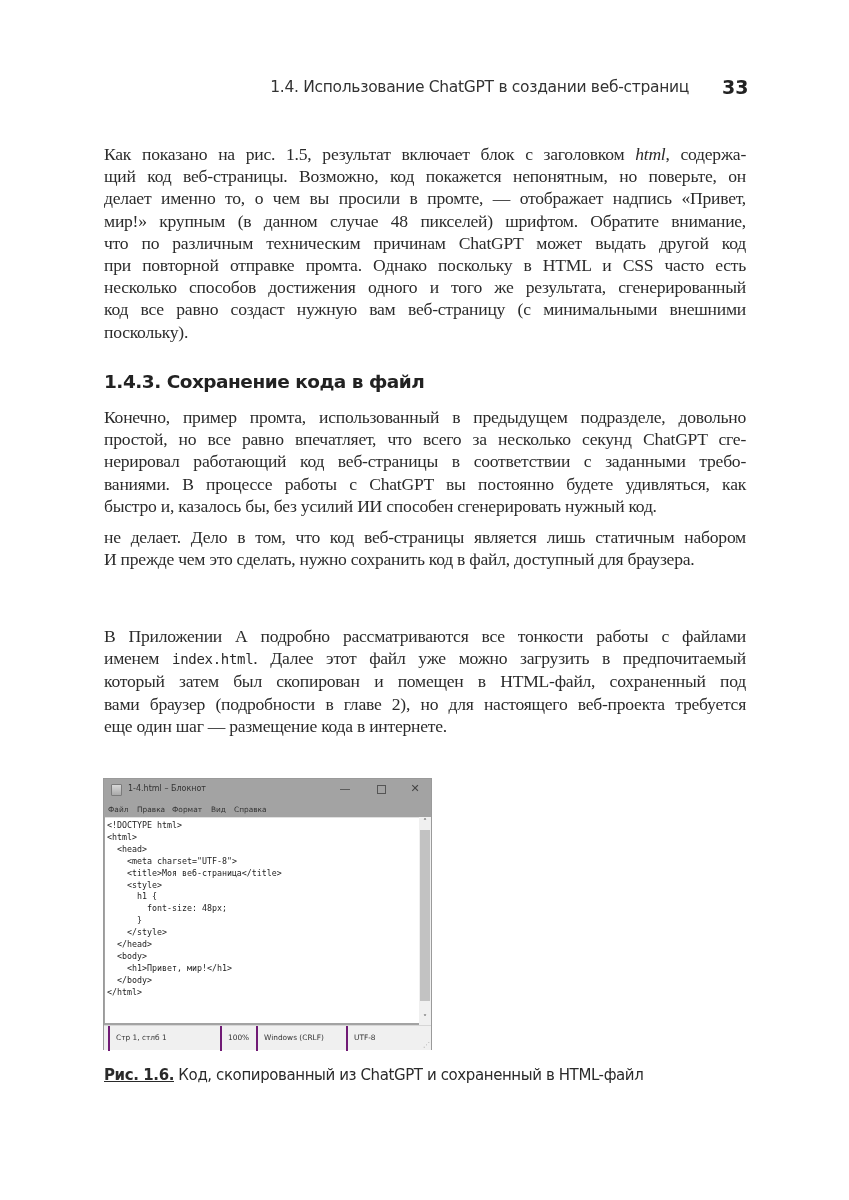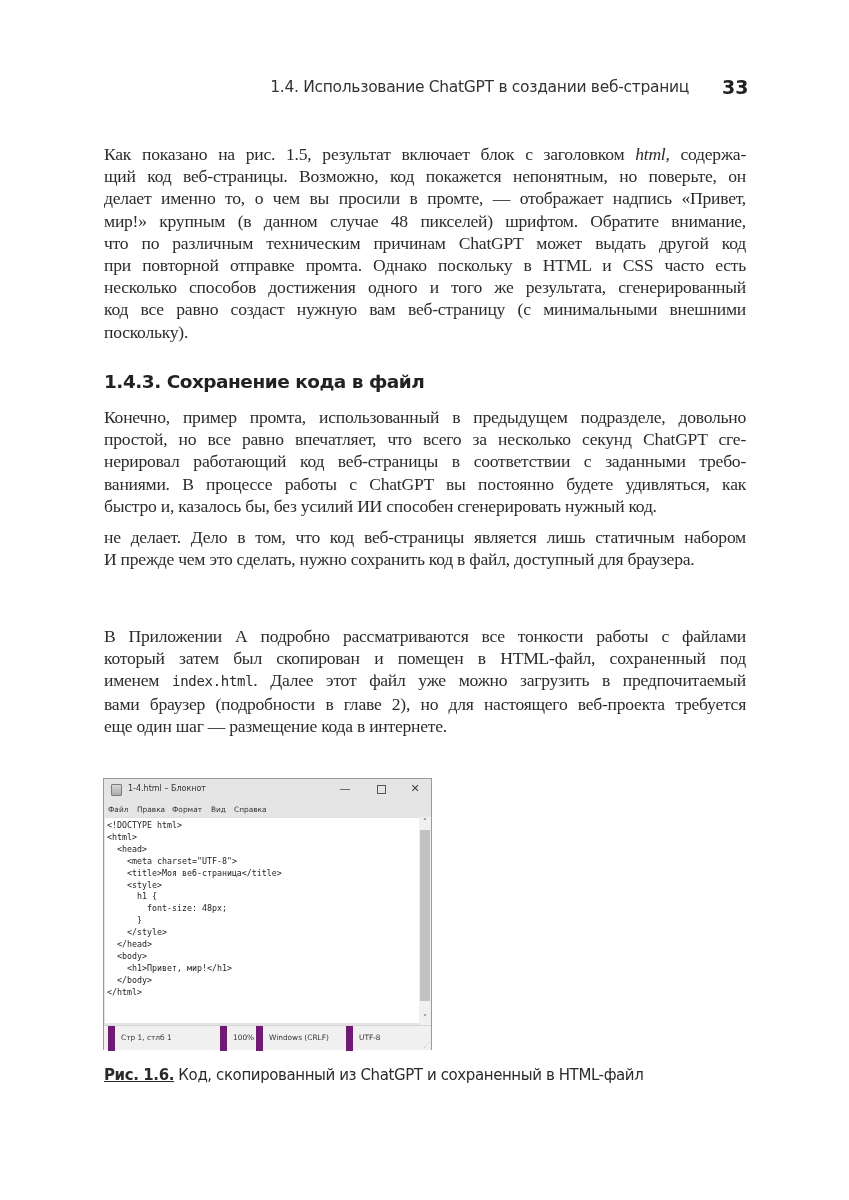--- a/index.html
+++ b/index.html
@@ -32,21 +32,21 @@
 
   .section-heading {
     position: absolute; left: 104px; top: 371px;
     font-family: "DejaVu Sans", sans-serif; font-weight: bold; font-size: 18.5px; color: #222;
     letter-spacing: -0.5px;
   }
 
   
   .notepad {
     position: absolute; left: 103px; top: 778px; width: 329px; height: 272px;
-    border: 1px solid #9a9a9a; background: #e5e5e5;
+    border: 1px solid #9a9a9a; background: #a3a3a3;
     font-family: "DejaVu Sans", sans-serif;
   }
   .np-titlebar { position: absolute; left: 0; top: 0; width: 100%; height: 22px; }
   .np-app-icon {
     position: absolute; left: 7px; top: 5px; width: 11px; height: 12px;
     border: 1px solid #7a7a7a; background: linear-gradient(#d8d8d8, #a9a9a9); border-radius: 1px;
   }
   .np-title { position: absolute; left: 24px; top: 5px; font-size: 8px; color: #333; }
   .np-ctrl { position: absolute; top: 2px; width: 20px; height: 16px; font-size: 11px; color: #444; text-align: center; line-height: 16px; }
   .np-min { left: 231px; }
@@ -66,21 +66,21 @@
   }
   .np-scroll { position: absolute; left: 315px; top: 38px; width: 12px; height: 208px; background: #f0f0f0; }
   .np-scroll-up, .np-scroll-down { position: absolute; left: 0; width: 12px; height: 12px; font-size: 8px; text-align: center; line-height: 12px; color: #555; }
   .np-scroll-up { top: 0; }
   .np-scroll-down { bottom: 0; }
   .np-scroll-thumb { position: absolute; left: 1px; top: 13px; width: 10px; height: 171px; background: #c2c2c2; }
   .np-status {
     position: absolute; left: 0; top: 246px; width: 100%; height: 25px;
     background: #f0f0f0; border-top: 1px solid #d6d6d6; font-size: 7.4px; color: #333;
   }
-  .np-status .cell { position: absolute; top: 0; height: 25px; line-height: 24px; padding-left: 6px; border-left: 7px solid #701a75; }
+  .np-status .cell { position: absolute; top: 0; height: 25px; line-height: 24px; padding-left: 6px; border-left: 2px solid #701a75; }
   .np-status .c1 { left: 4px; width: 112px; }
   .np-status .c2 { left: 116px; width: 36px; }
   .np-status .c3 { left: 152px; width: 90px; }
   .np-status .c4 { left: 242px; width: 60px; }
   .np-grip { position: absolute; right: 1px; bottom: 1px; font-size: 7px; color: #999; }
 
   .caption {
     position: absolute; left: 104px; top: 1066px;
     font-family: "DejaVu Sans", sans-serif; font-size: 15px; color: #2a2a2a; letter-spacing: -0.4px;
   }
@@ -116,22 +116,22 @@
   <span class="line last">быстро и, казалось бы, без усилий  ИИ способен сгенерировать нужный код.</span>
 </div>
 
 <div class="para" style="top:526px;">
   <span class="line">не делает. Дело в том, что код веб-страницы является лишь статичным набором</span>
   <span class="line last">И прежде чем это сделать, нужно сохранить код в файл, доступный для браузера.</span>
 </div>
 
 <div class="para" style="top:625px;">
   <span class="line">В Приложении А подробно рассматриваются все тонкости работы с файлами</span>
+  <span class="line"><span>именем </span><code>index.html</code><span>. Далее этот файл уже можно загрузить в предпочитаемый</span></span>
   <span class="line">который затем был скопирован и помещен в HTML-файл, сохраненный под</span>
-  <span class="line"><span>именем </span><code>index.html</code><span>. Далее этот файл уже можно загрузить в предпочитаемый</span></span>
   <span class="line">вами браузер (подробности в главе 2), но для настоящего веб-проекта требуется</span>
   <span class="line last">еще один шаг — размещение кода в интернете.</span>
 </div>
 
 <div class="notepad">
   <div class="np-titlebar">
     <span class="np-app-icon"></span>
     <span class="np-title">1-4.html – Блокнот</span>
     <span class="np-ctrl np-min">—</span>
     <span class="np-ctrl np-max"><span></span></span>

